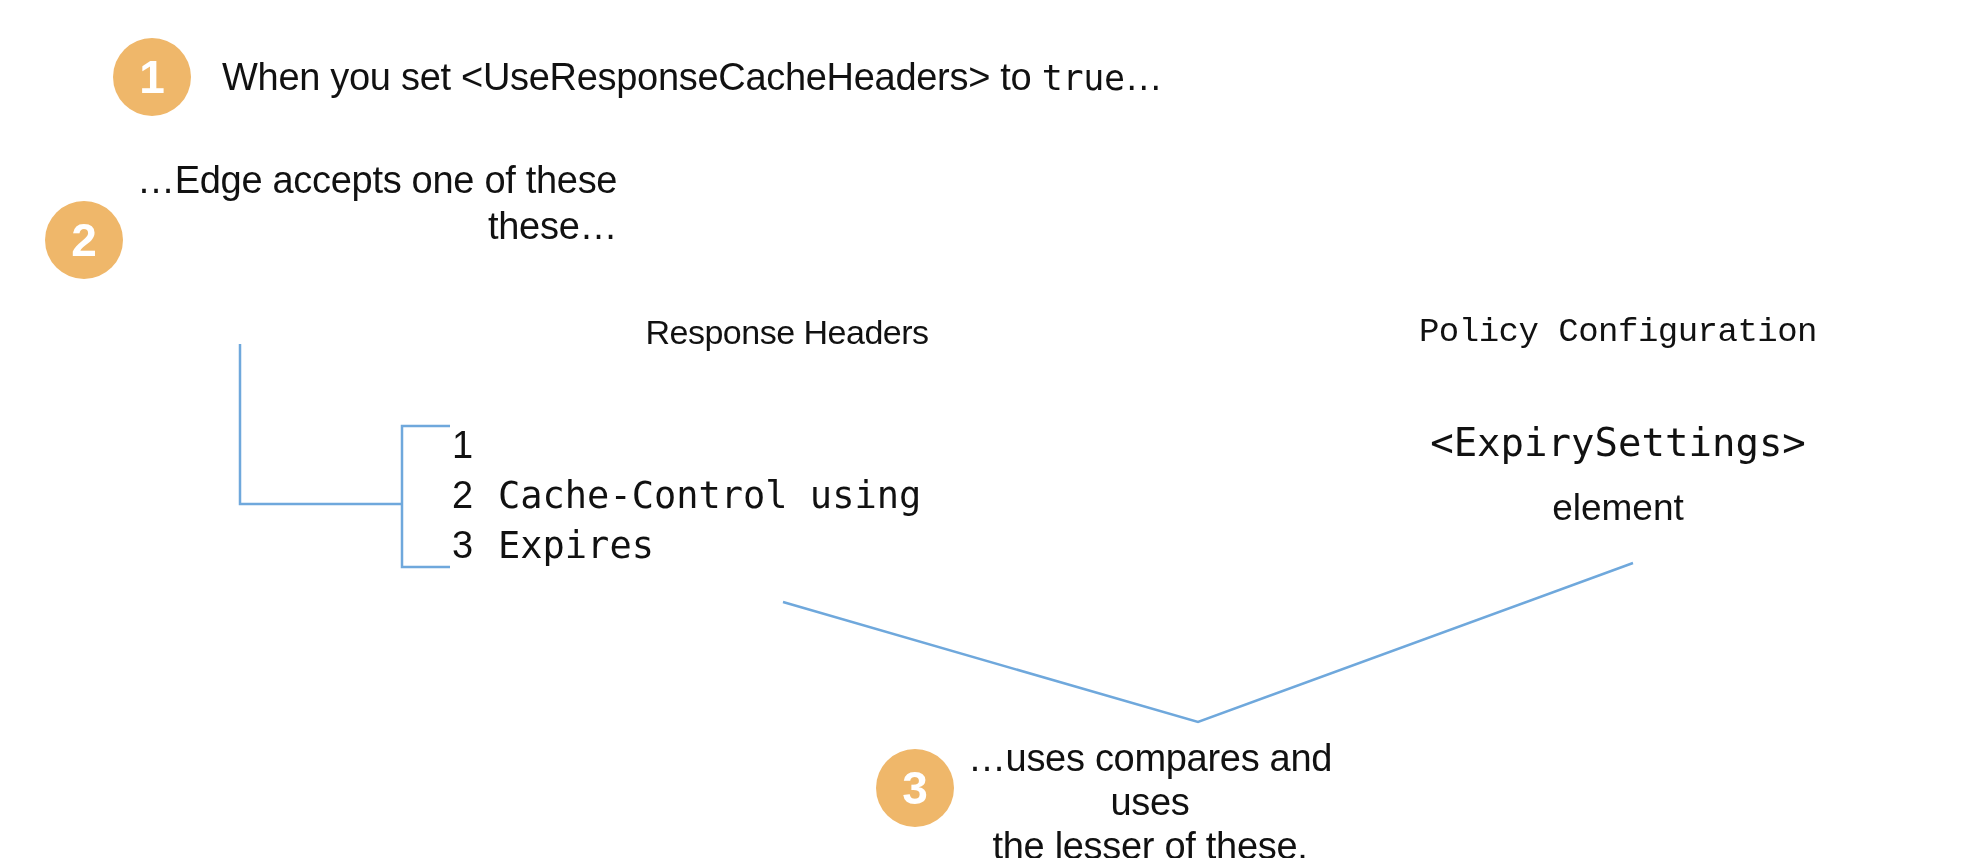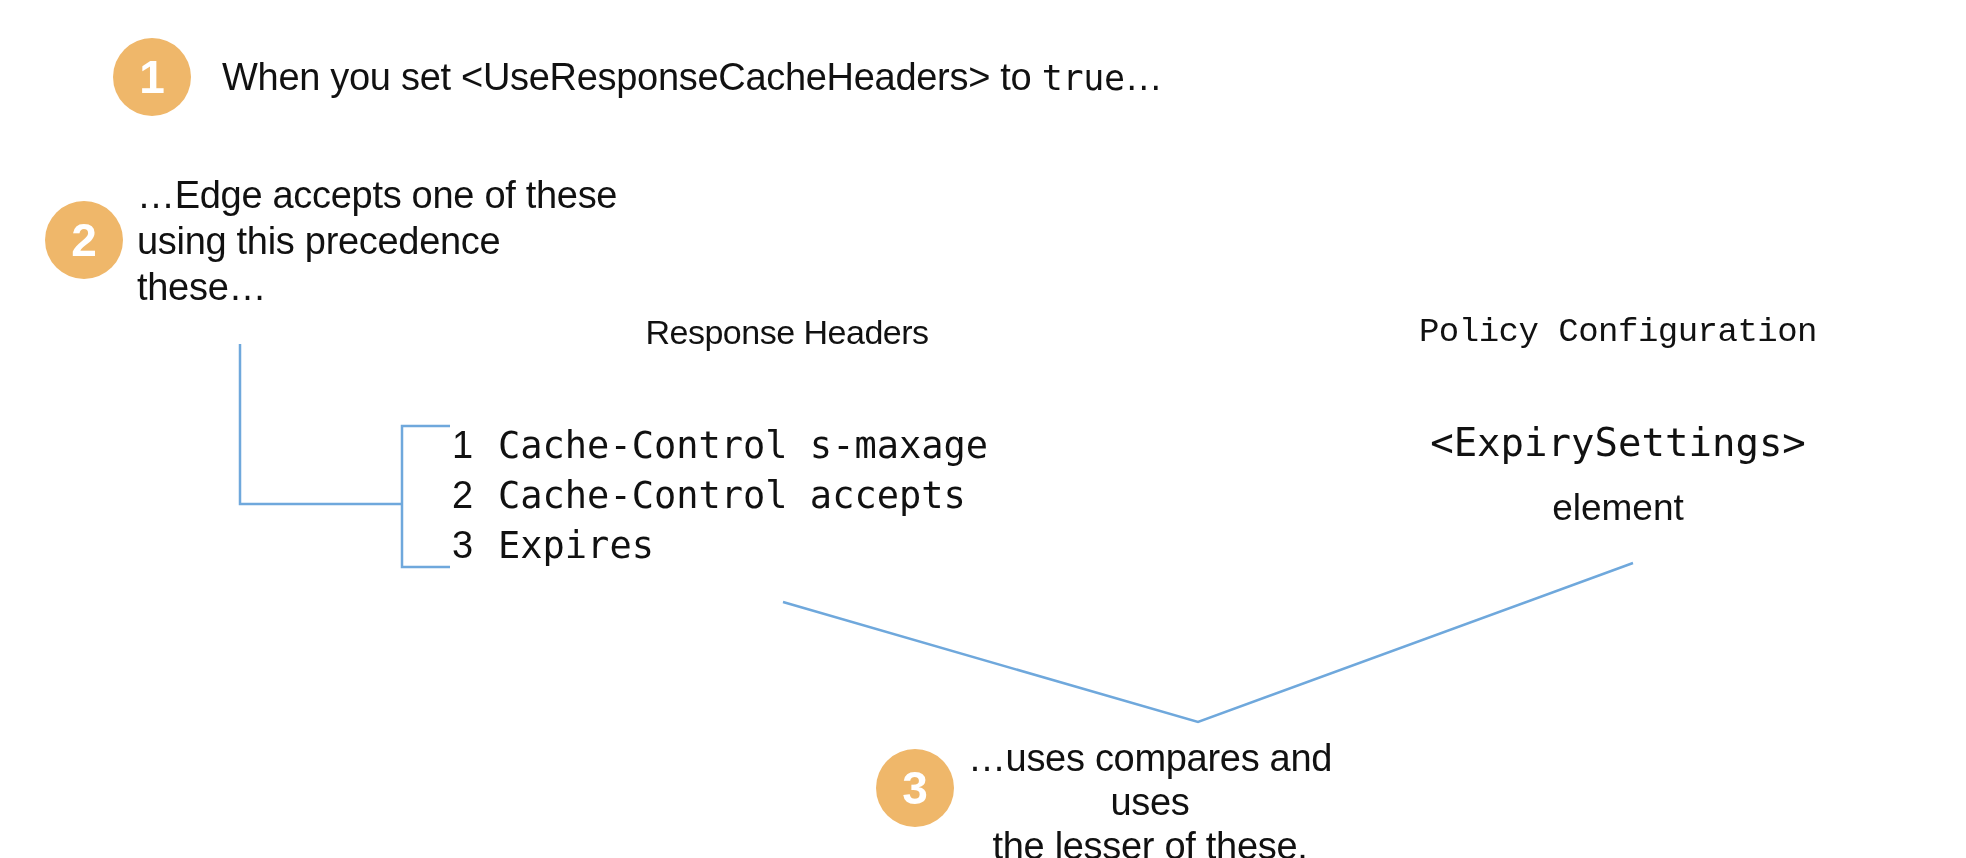--- a/index.html
+++ b/index.html
@@ -93,36 +93,34 @@
   <polyline class="connector" points="450,426 402,426 402,567 450,567"></polyline>
   <polyline class="connector" points="783,602 1198,722 1633,563"></polyline>
 </svg>
 
 <div class="abs badge" style="left:113px;top:38px;">1</div>
 <div class="abs body-text" style="left:222px;top:54px;white-space:nowrap;">
   <span>When you set &lt;UseResponseCacheHeaders&gt; to </span><span class="inline-code">true</span><span>…</span>
 </div>
 
 <div class="abs badge" style="left:45px;top:201px;">2</div>
-<div class="abs body-text" style="left:137px;top:172px;">
+<div class="abs body-text" style="left:137px;top:157px;text-align:right;">
   <span class="line">…Edge accepts one of these</span>
-  <span class="line">using this precedence</span>
   <span class="line">these…</span>
 </div>
 
 <div class="abs heading" style="left:537px;top:306px;width:500px;">Response Headers</div>
 
 <div class="abs mono-list" style="left:452px;top:420px;">
   <div class="mono-row">
     <span class="rank">1</span>
-    <span class="hname">Cache-Control s-maxage</span>
   </div>
   <div class="mono-row">
     <span class="rank">2</span>
-    <span class="hname">Cache-Control accepts</span>
+    <span class="hname">Cache-Control using</span>
   </div>
   <div class="mono-row">
     <span class="rank">3</span>
     <span class="hname">Expires</span>
   </div>
 </div>
 
 <div class="abs heading" style="left:1368px;top:306px;width:500px;font-family:Liberation Mono, monospace;">Policy Configuration</div>
 <div class="abs code-line" style="left:1368px;top:420px;width:500px;">&lt;ExpirySettings&gt;</div>
 <div class="abs caption" style="left:1368px;top:487px;width:500px;">element</div>

